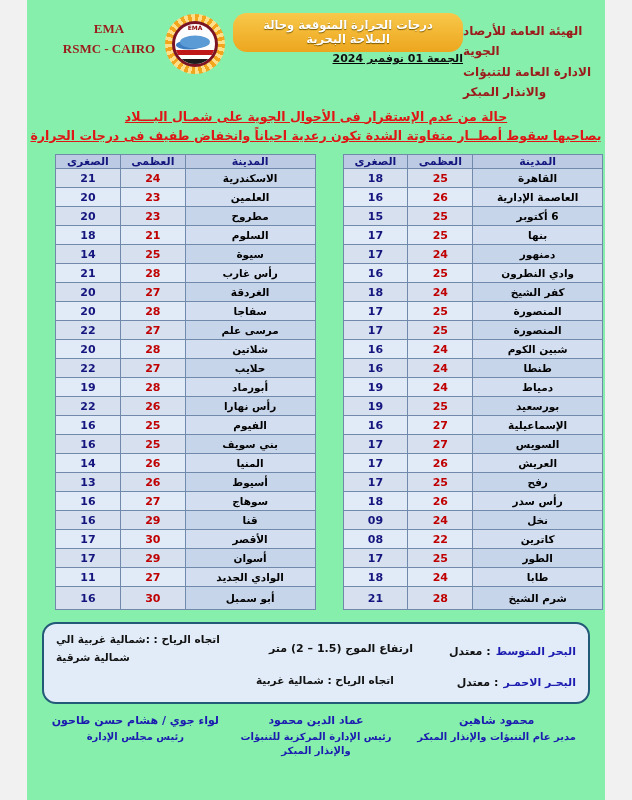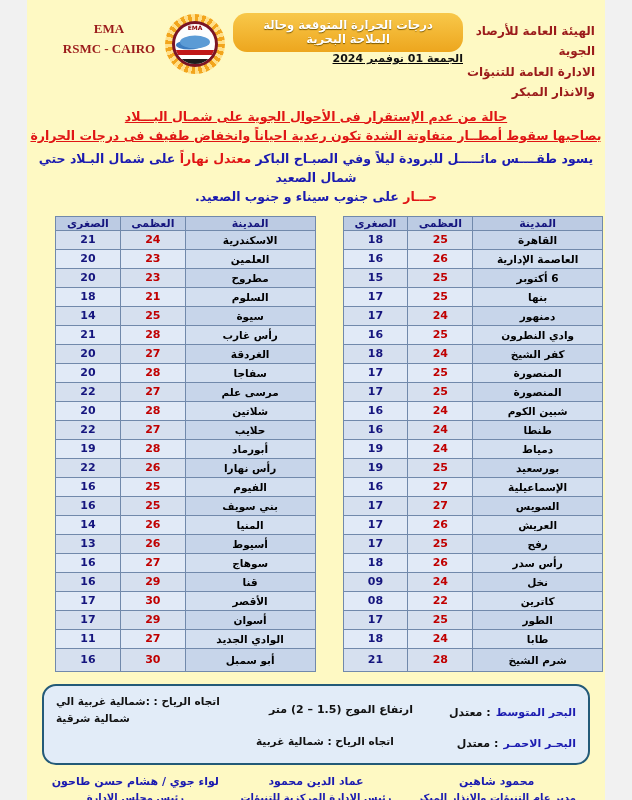--- a/index.html
+++ b/index.html
@@ -1,34 +1,34 @@
 <!DOCTYPE html>
 <html lang="ar"><head>
 <meta charset="utf-8">
 <style>
   * { margin:0; padding:0; box-sizing:border-box; }
   html,body { width:632px; height:800px; overflow:hidden; }
   body { background:#f1f1f1; font-family:"DejaVu Sans", sans-serif; }
-  .page { position:absolute; left:27px; top:0; width:578px; height:800px; background:#fef9c3; }
+  .page { position:absolute; left:27px; top:0; width:578px; height:800px; background:#86efac; }
 
   
   .hdr { display:flex; align-items:flex-start; padding:13px 10px 0 26px; }
   .org-en { width:112px; text-align:center; color:#9b1b1b; font-family:"Liberation Serif", serif; font-weight:bold; font-size:13px; line-height:1.5; padding-top:6px; }
   .logo { position:relative; width:60px; height:60px; flex:0 0 auto; margin-top:1px; }
   .sun { position:absolute; inset:0; border-radius:50%; background:repeating-conic-gradient(#f2a51d 0deg 7.5deg, #ffdf8a 7.5deg 15deg); }
   .emblem { position:absolute; inset:7px; border-radius:50%; background:#fdfdfd; border:3px solid #7a1424; overflow:hidden; }
   .emblem .ema-txt { font-size:6px; font-weight:bold; color:#8B0000; text-align:center; line-height:8px; }
   .cloud { position:absolute; left:50%; top:44%; transform:translate(-50%,-50%); width:30px; height:13px; background:#5b9bd5; border-radius:50%; box-shadow:-6px 3px 0 -2px #3c7cc0; }
   .st-red   { position:absolute; bottom:9px; left:0; right:0; height:5px; background:#c01818; }
   .st-white { position:absolute; bottom:5px; left:0; right:0; height:4px; background:#fff; }
   .st-black { position:absolute; bottom:0;  left:0; right:0; height:5px; background:#1c1c1c; }
   .title-block { width:230px; text-align:center; margin-left:8px;text-decoration:underline; }
   .title-pill { display:inline-block; background:linear-gradient(#f8c84a,#eda61e); border-radius:14px; padding:5px 10px 6px; color:#fff; font-weight:bold; font-size:11.5px; direction:rtl; text-shadow:0 1px 1px #7a5a00; }
   .date-line { color:#111; font-weight:bold; font-size:11px; direction:rtl;text-align:right; }
-  .org-ar { flex:1; text-align:right; color:#9b1b1b; font-weight:bold; font-size:12px; line-height:1.7; direction:rtl; padding-top:8px; }
+  .org-ar { flex:1; text-align:left; color:#9b1b1b; font-weight:bold; font-size:12px; line-height:1.7; direction:rtl; padding-top:8px; }
 
   
   .alerts { margin-top:4px; text-align:center; direction:rtl; }
   .alert-line { color:#e01515; font-weight:bold; font-size:12.5px; text-decoration:underline; line-height:1.55; }
   .forecast { margin-top:5px; text-align:center; direction:rtl; color:#1b1bb0; font-weight:bold; font-size:12.5px; line-height:1.5; }
   .forecast .red { color:#e01515; }
 
   
   .tables { display:flex; flex-direction:row-reverse; gap:27px; padding:9px 2px 0 28px; }
   table.temps { width:261px; border-collapse:collapse; direction:rtl; table-layout:fixed; }
@@ -86,24 +86,20 @@
       <div>الهيئة العامة للأرصاد الجوية</div>
       <div>الادارة العامة للتنبؤات والانذار المبكر</div>
     </div>
   </div>
 
   <div class="alerts">
     <div class="alert-line">حالة من عدم الإستقرار فى الأحوال الجوية على شمـال البـــلاد</div>
     <div class="alert-line">يصاحبها سقوط أمطــار متفاوتة الشدة تكون رعدية احياناً وانخفاض طفيف فى درجات الحرارة</div>
   </div>
 
-  <div class="forecast">
-    <div><span>يسود طقــــس مائـــــل للبرودة ليلاً وفي الصبـاح الباكر </span><span class="red">معتدل نهاراً</span><span> على شمال البـلاد حتي شمال الصعيد</span></div>
-    <div><span class="red">حـــار</span><span> على جنوب سيناء و جنوب الصعيد.</span></div>
-  </div>
 
   <div class="tables">
     <table class="temps">
       <colgroup>
           <col class="c-city">
           <col class="c-max">
           <col class="c-min">
         </colgroup>
       <thead>
         <tr>

